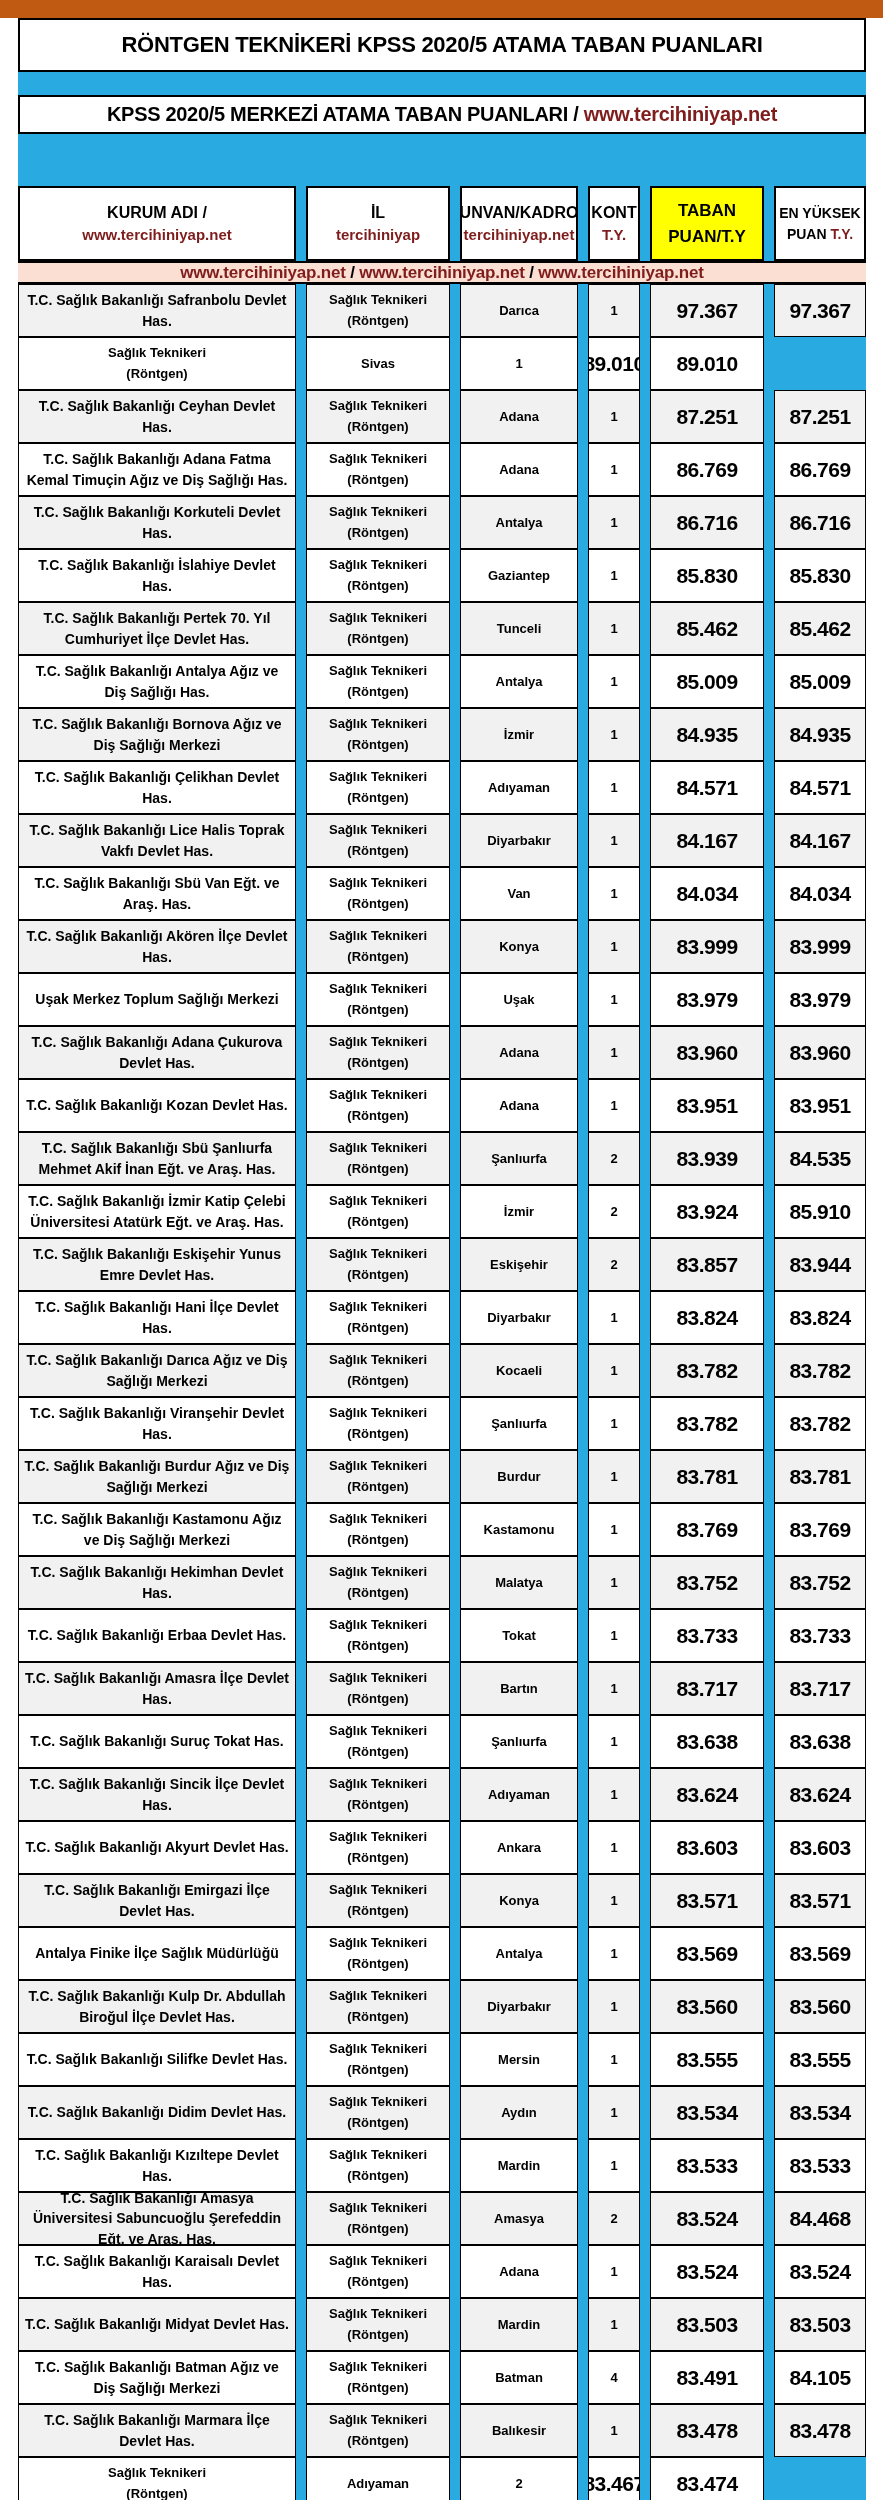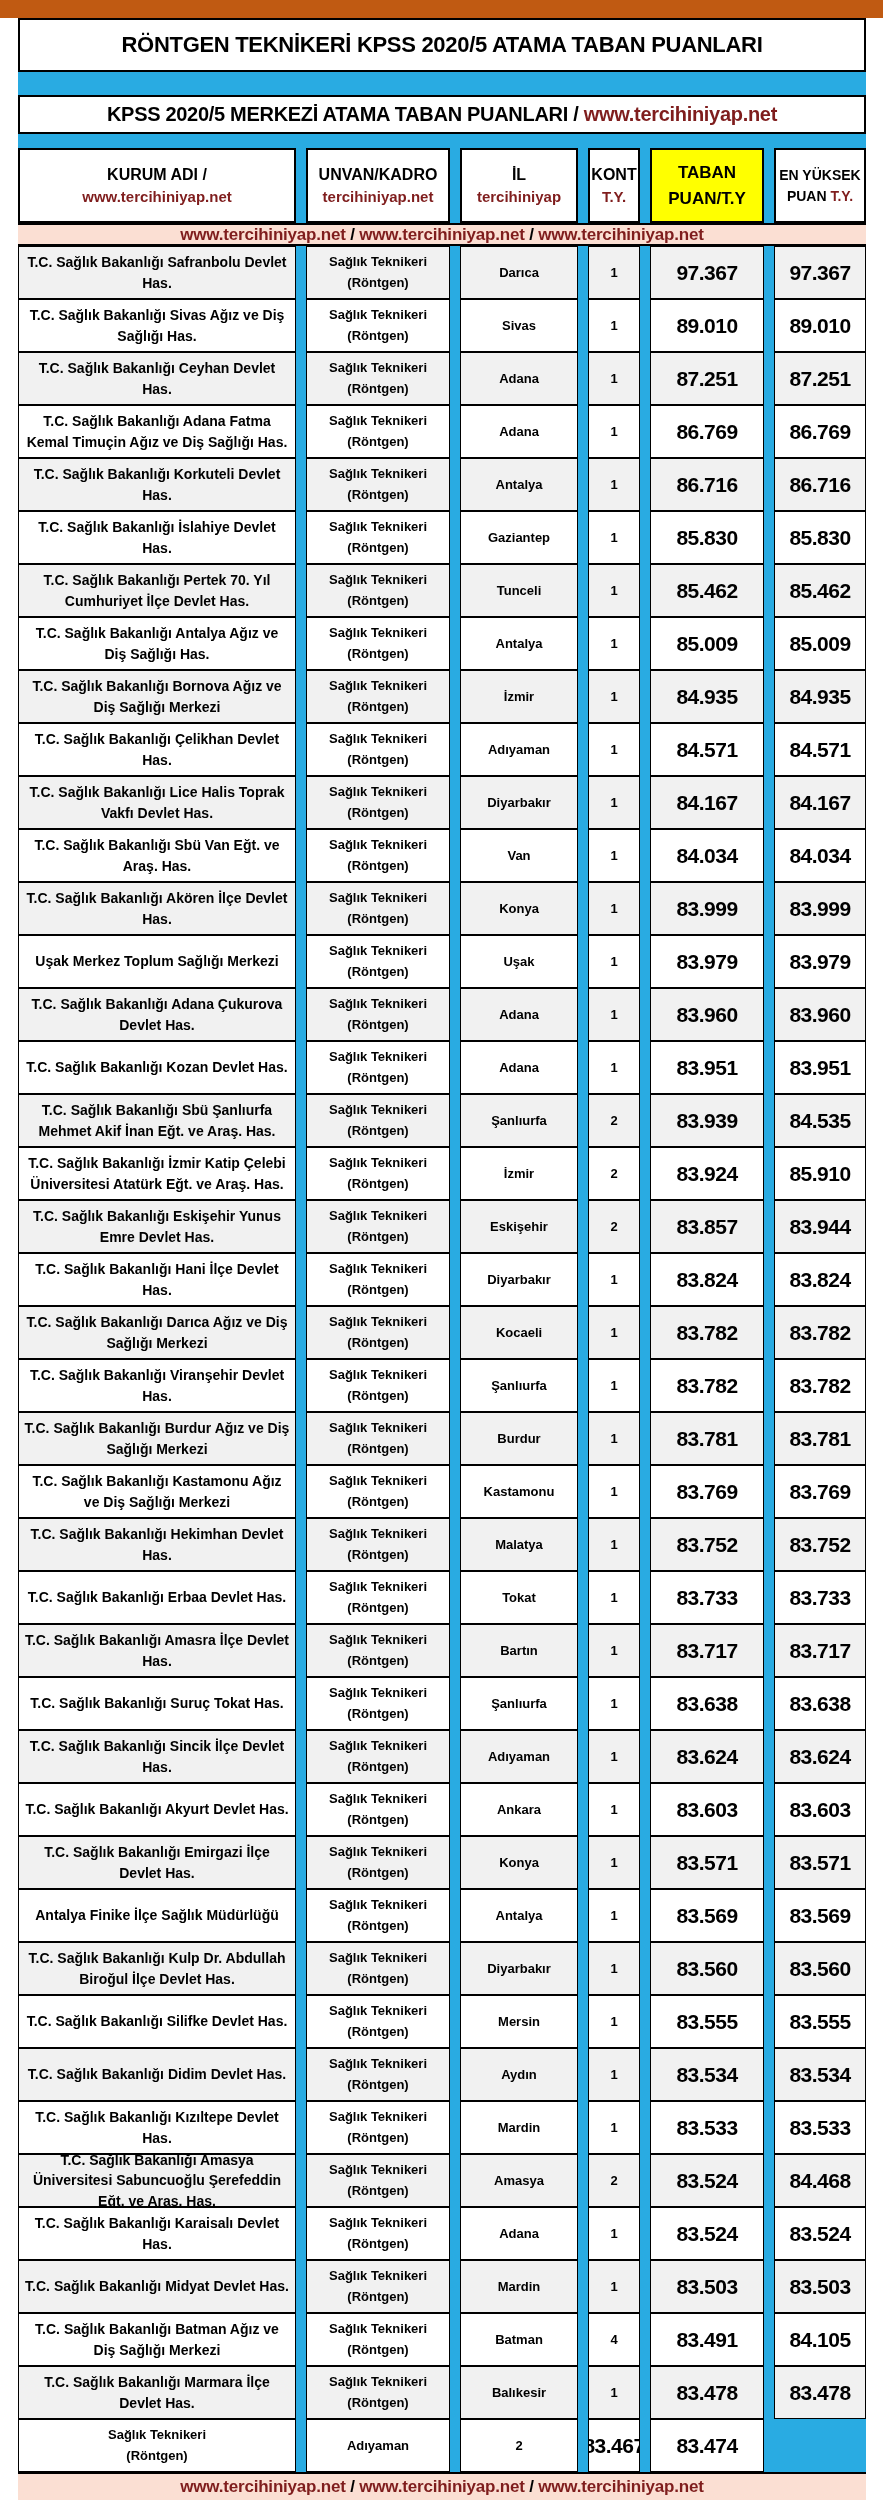--- a/index.html
+++ b/index.html
@@ -28,21 +28,21 @@
     white-space: pre;
   }
   .red { color: #7f1d1d; }
 
   .grid {
     display: grid;
     grid-template-columns: 278px 144px 118px 52px 114px 92px;
     column-gap: 10px;
     background: #29ABE2;
   }
-  .hdr-row { height: 75px; }
+  .hdr-row { height: 75px; margin-top: 38px; }
   .hdr-cell {
     background: #ffffff; border: 2px solid #000;
     display: flex; flex-direction: column; align-items: center; justify-content: center;
     text-align: center; font-weight: bold; color: #000; line-height: 1.45;
   }
   .hdr-cell .main { font-size: 16px; }
   .hdr-cell .sub  { font-size: 15px; }
   .hdr-yellow { background: #FFFF00; font-size: 17px; line-height: 1.5; }
 
   .url-bar {
@@ -80,26 +80,26 @@
 
       <div class="subtitle-box"><span>KPSS 2020/5 MERKEZİ ATAMA TABAN PUANLARI / </span><span class="red">www.tercihiniyap.net</span></div>
       <div class="strip-b"></div>
 
       <div class="grid hdr-row">
         <div class="hdr-cell">
           <span class="main">KURUM ADI /</span>
           <span class="sub red">www.tercihiniyap.net</span>
         </div>
         <div class="hdr-cell">
+          <span class="main">İL</span>
+          <span class="sub red">tercihiniyap</span>
+        </div>
+        <div class="hdr-cell">
           <span class="main">UNVAN/KADRO</span>
           <span class="sub red">tercihiniyap.net</span>
-        </div>
-        <div class="hdr-cell">
-          <span class="main">İL</span>
-          <span class="sub red">tercihiniyap</span>
         </div>
         <div class="hdr-cell">
           <span class="main">KONT</span>
           <span class="sub red">T.Y.</span>
         </div>
         <div class="hdr-cell hdr-yellow">
           <span>TABAN</span>
           <span>PUAN/T.Y</span>
         </div>
         <div class="hdr-cell">
@@ -116,21 +116,20 @@
     <div class="cell unvan">
       <span>Sağlık Teknikeri</span>
       <span>(Röntgen)</span>
     </div>
     <div class="cell il">Darıca</div>
     <div class="cell kont">1</div>
     <div class="cell score">97.367</div>
     <div class="cell score">97.367</div>
   </div>
           <div class="grid row">
-    <div class="cell kurum">T.C. Sağlık Bakanlığı Sivas Ağız ve Diş Sağlığı Has.</div>
     <div class="cell unvan">
       <span>Sağlık Teknikeri</span>
       <span>(Röntgen)</span>
     </div>
     <div class="cell il">Sivas</div>
     <div class="cell kont">1</div>
     <div class="cell score">89.010</div>
     <div class="cell score">89.010</div>
   </div>
           <div class="grid row odd">

